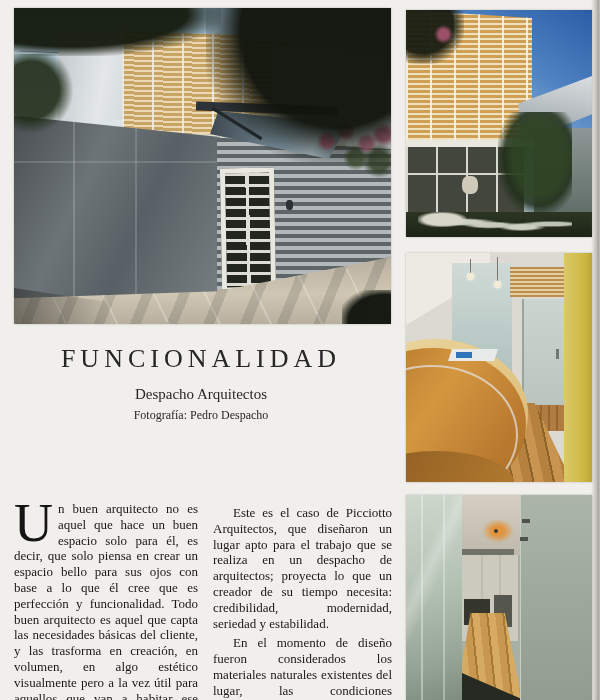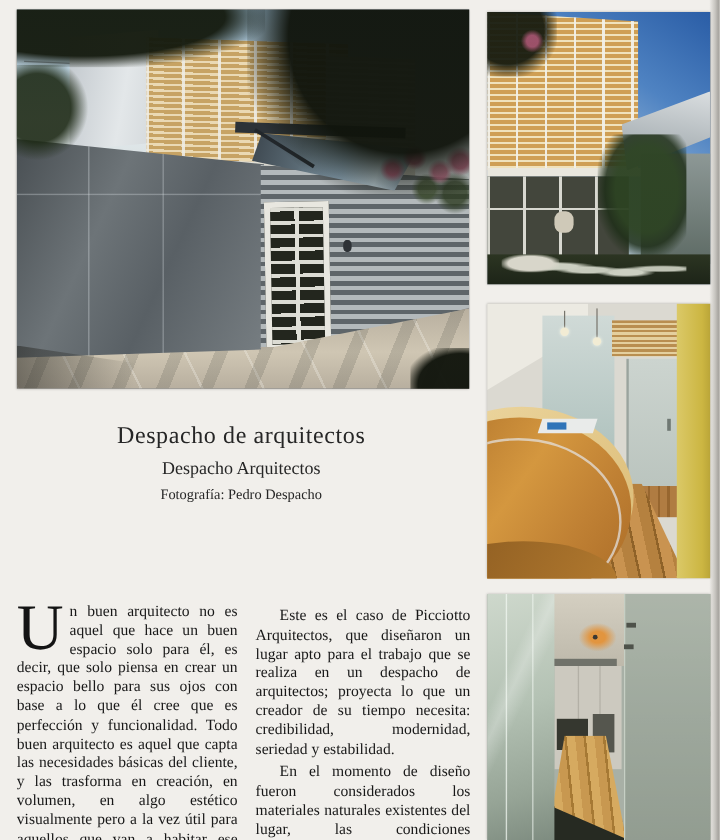--- a/index.html
+++ b/index.html
@@ -235,21 +235,21 @@
     <div class="layer r3-monitor"></div>
     <div class="layer r3-desk"></div>
     <div class="layer r3-under"></div>
     <div class="layer r3-glassR"></div>
     <div class="layer r3-glassoverlay"></div>
     <div class="layer r3-h1"></div>
     <div class="layer r3-h2"></div>
   </div>
 
   <div class="title-block">
-    <div class="t-sub">Despacho de arquitectos</div>
+    <div class="t-line">FUNCIONALIDAD</div>
     <div class="t-firm">Despacho Arquitectos</div>
     <div class="t-credits">
       <div class="t-credit">Fotografía: Pedro Despacho</div>
     </div>
   </div>
 
   <div class="col col-left">
     <span class="dropcap">U</span><span>n buen arquitecto no es aquel que hace un buen espacio solo para él, es decir, que solo piensa en crear un espacio bello para sus ojos con base a lo que él cree que es perfección y funcionalidad. Todo buen arquitecto es aquel que capta las necesidades básicas del cliente, y las trasforma en creación, en volumen, en algo estético visualmente pero a la vez útil para aquellos que van a habitar ese espacio; claro esta sin dejar atrás la huella personal que lo ha posicionado en un</span>
   </div>
   <div class="col col-right">

